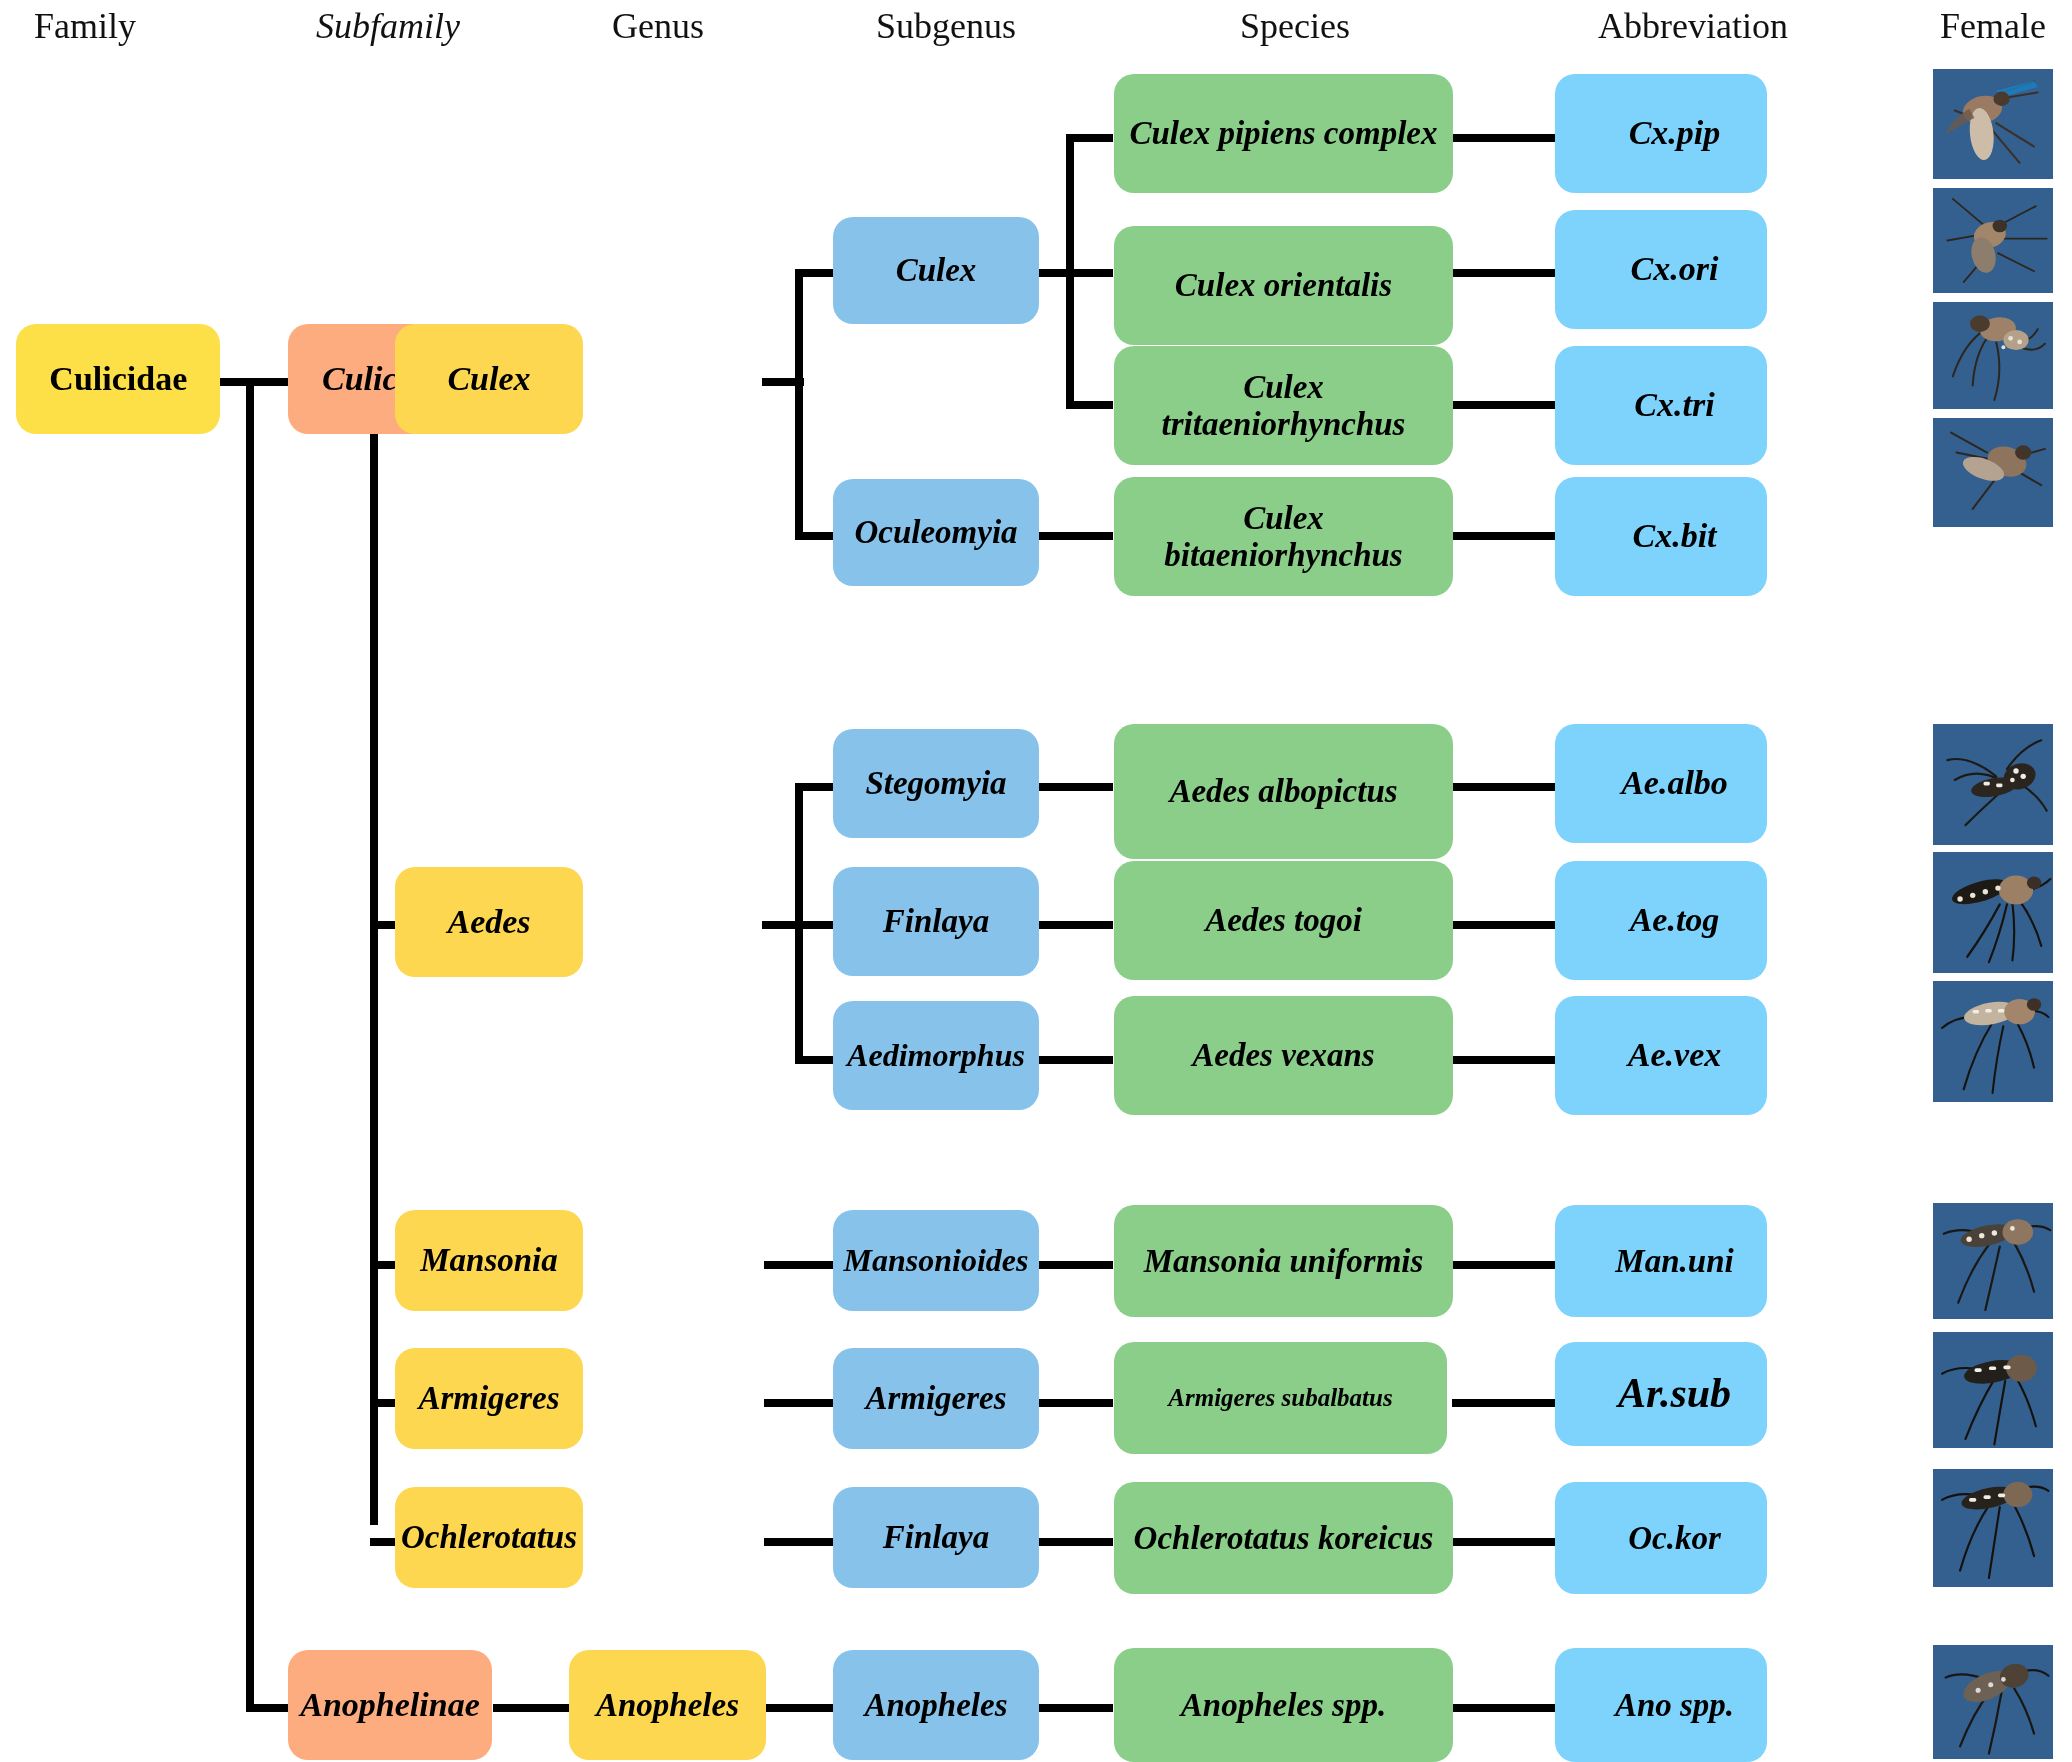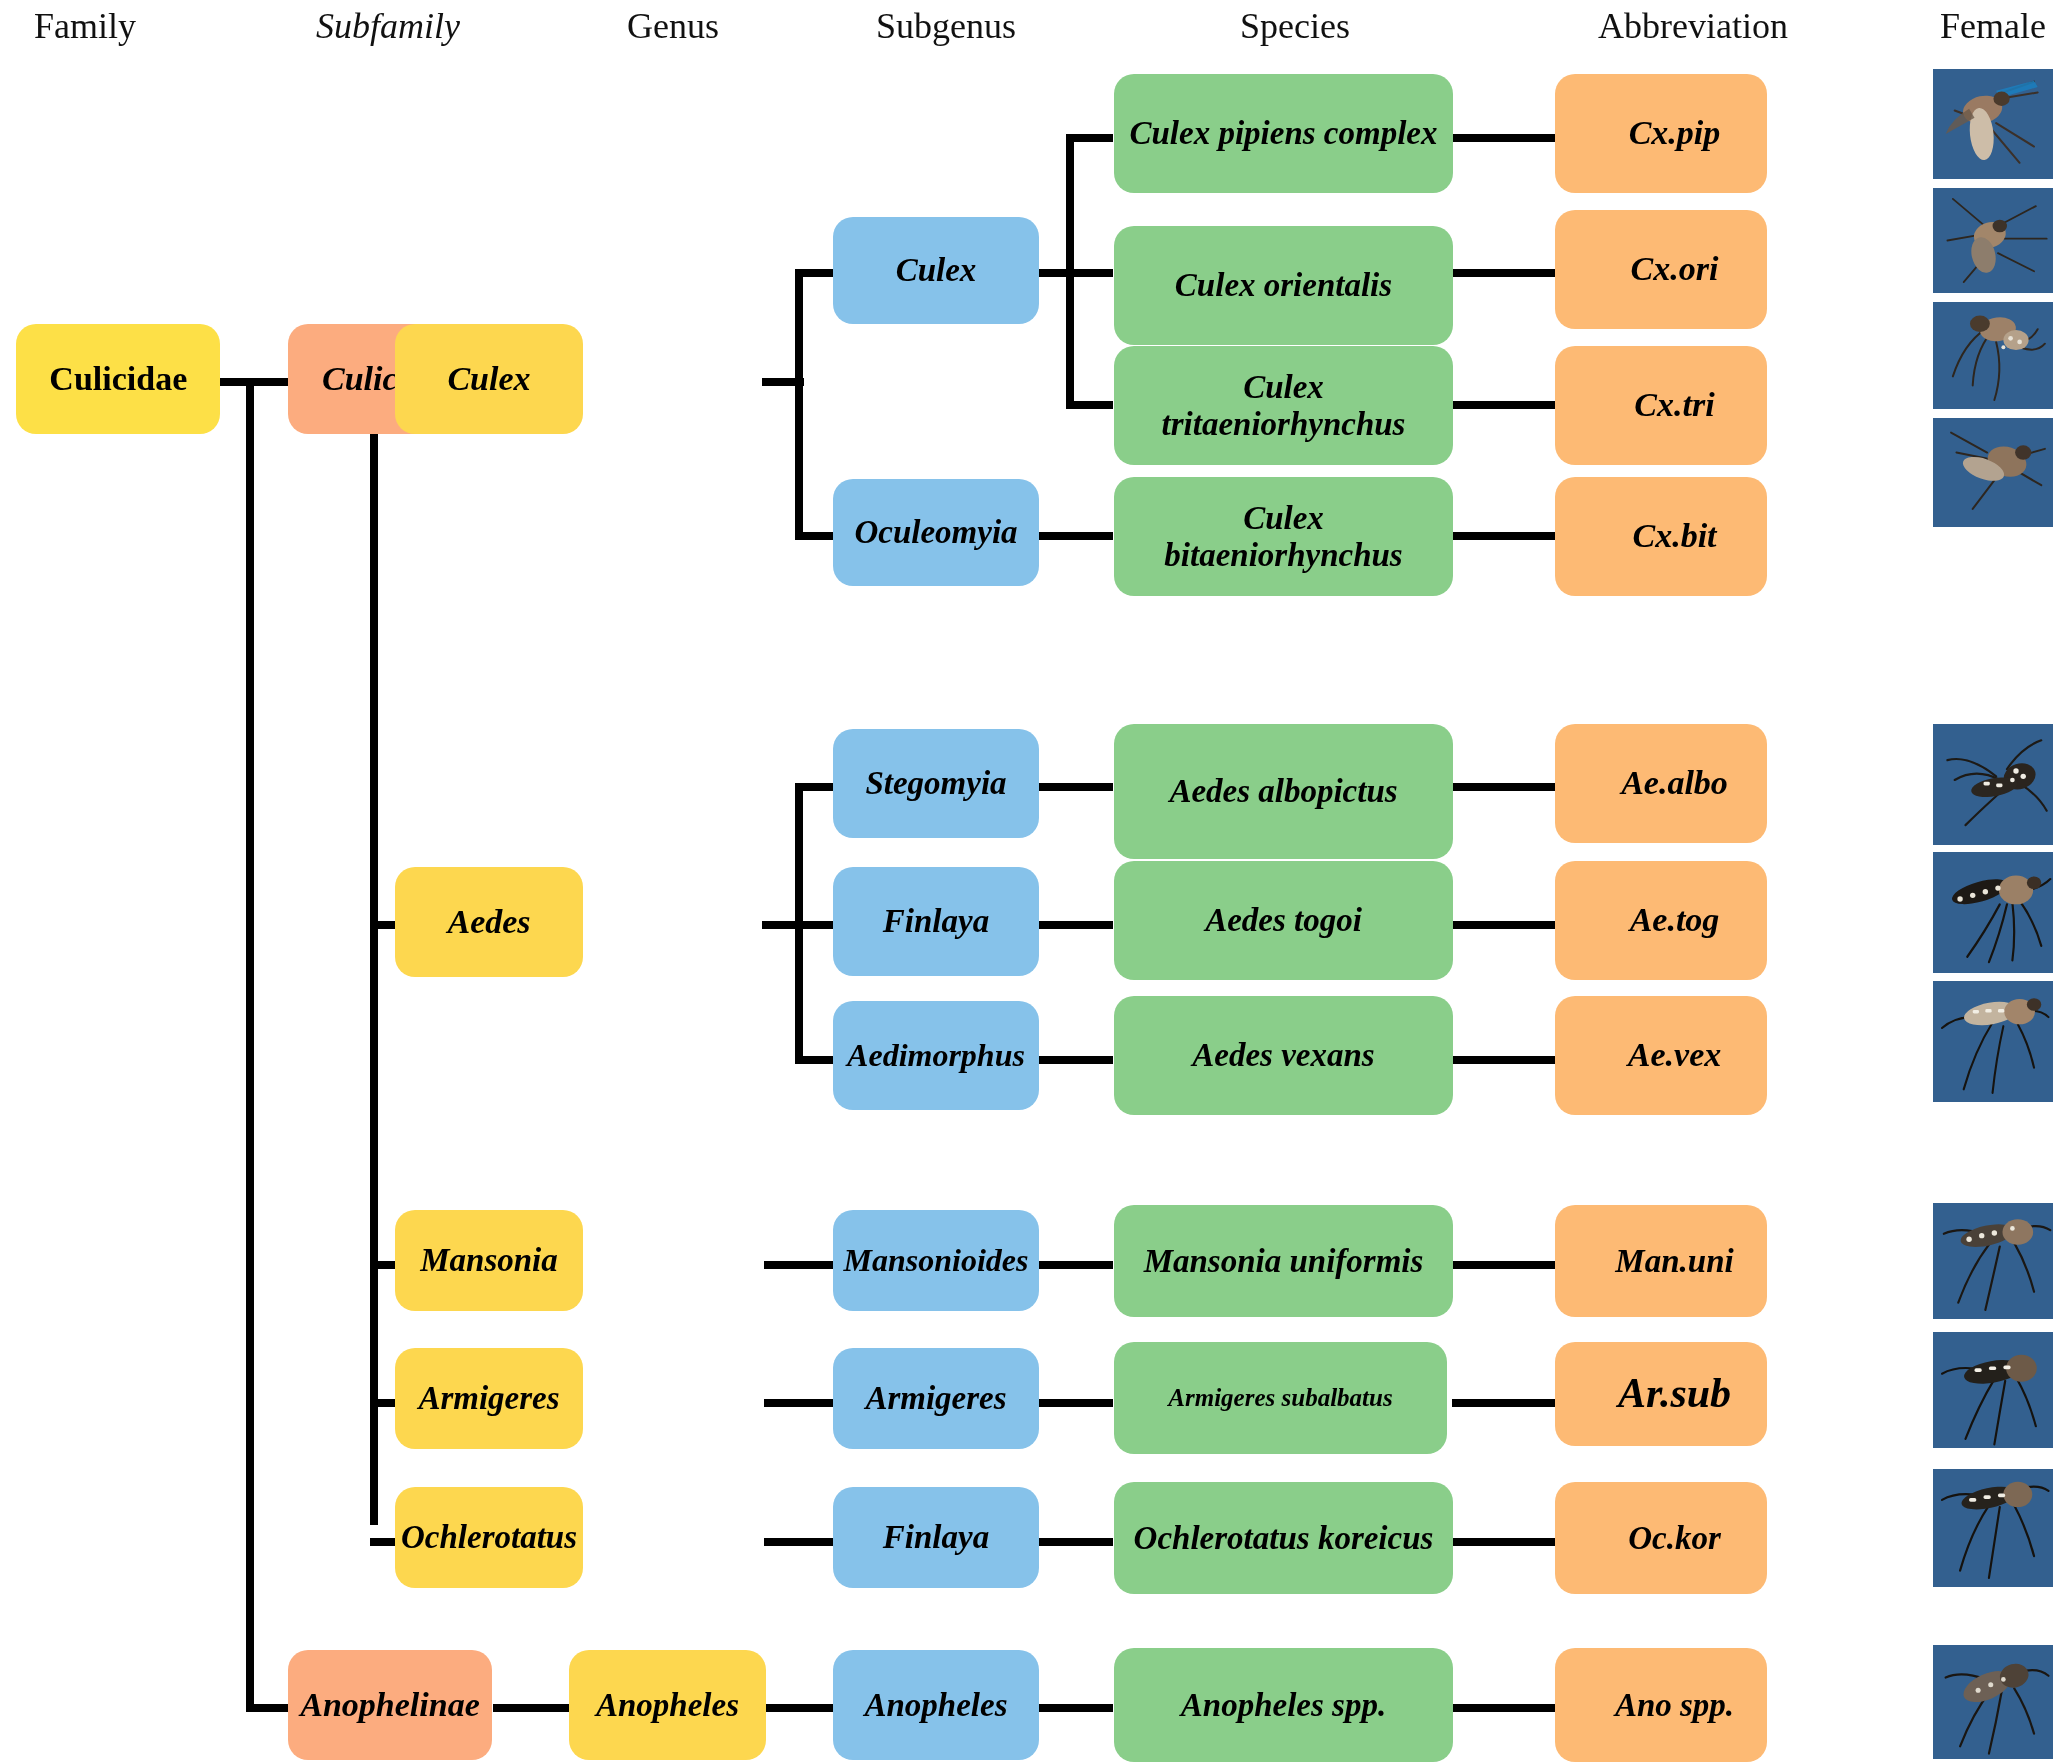--- a/index.html
+++ b/index.html
@@ -20,41 +20,41 @@
     font-family:"Liberation Serif","DejaVu Serif",serif;
     padding:3.6px 9px;
   }
   .node.upright{font-style:normal;}
 
   .n-family   {background:#fde047;}
   .n-subfamily{background:#FCAC7F;}
   .n-genus    {background:#FDD74F;}
   .n-subgenus {background:#86C2EA;}
   .n-species  {background:#8ACE8A;}
-  .n-abbr     {background:#fdba74;padding-left:36px;}
+  .n-abbr     {background:#7dd3fc;padding-left:36px;}
 
   .link{position:absolute;background:#000;}
   .link.h{height:8.1px;}
   .link.v{width:8.1px;}
 
   .photo{
     position:absolute;overflow:hidden;background:#2E5B92;
   }
   .photo .bug{
     position:absolute;left:0;top:0;width:100%;height:100%;
   }
 </style>
 </head>
 <body>
 
 <div id="stage">
 
   <div class="col-header" style="left:85px;top:5.4px;">Family</div>
   <div class="col-header" style="left:388px;top:5.4px;font-style:italic;">Subfamily</div>
-  <div class="col-header" style="left:673px;top:5.4px;text-align:right;">Genus</div>
+  <div class="col-header" style="left:658px;top:5.4px;text-align:right;">Genus</div>
   <div class="col-header" style="left:946px;top:5.4px;">Subgenus</div>
   <div class="col-header" style="left:1295px;top:5.4px;">Species</div>
   <div class="col-header" style="left:1693px;top:5.4px;">Abbreviation</div>
   <div class="col-header" style="left:1993px;top:5.4px;">Female</div>
 
   <div class="link h" style="left:218px;top:378px;width:36px;"></div>
   <div class="link v" style="left:246px;top:378px;height:1334px;"></div>
   <div class="link h" style="left:246px;top:378px;width:45px;"></div>
   <div class="link h" style="left:246px;top:1704px;width:45px;"></div>
 

